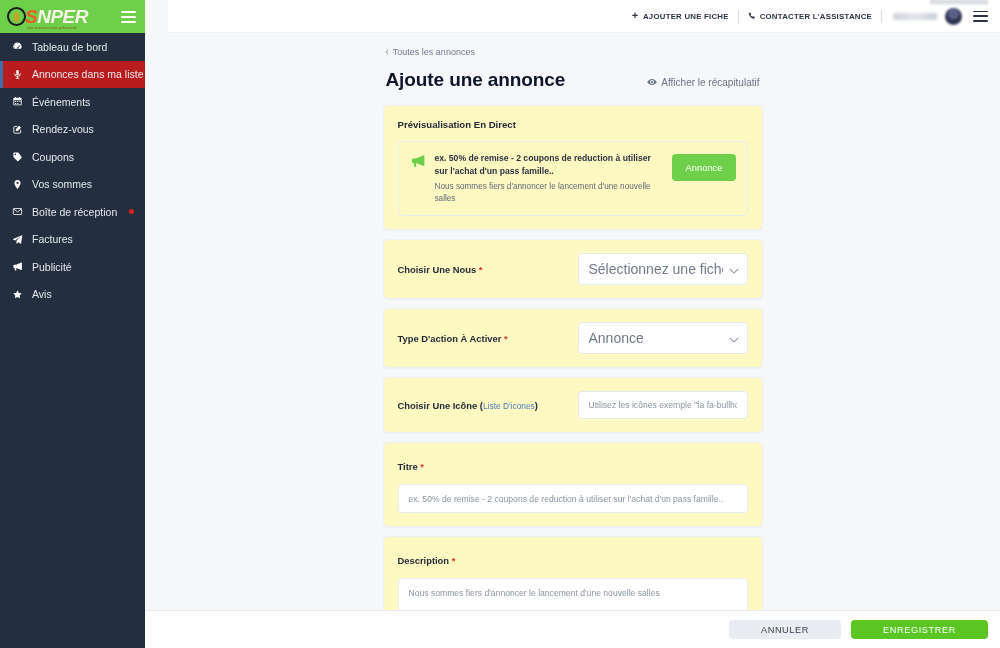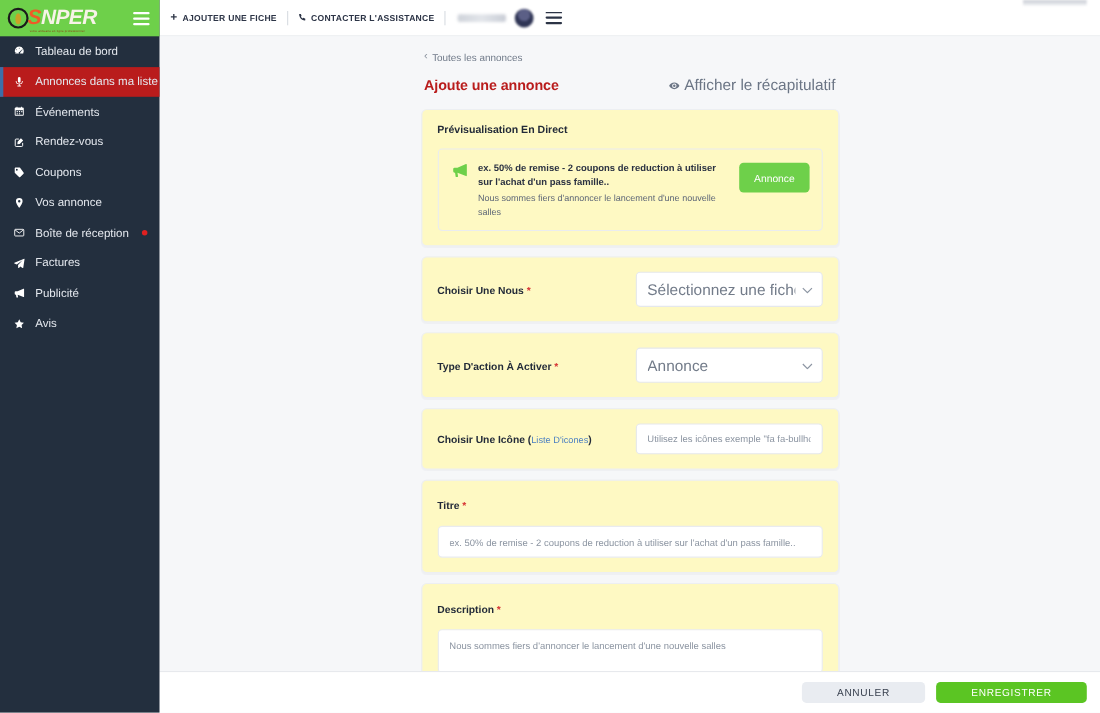--- a/index.html
+++ b/index.html
@@ -160,24 +160,25 @@
     background: #f6f7f9;
   }
 
   .topbar {
     height: 33px;
     flex: 0 0 33px;
     background: #ffffff;
     border-bottom: 1px solid #eceef1;
     display: flex;
     align-items: center;
-    justify-content: flex-start;
+    justify-content: flex-end;
     padding-right: 12px;
     gap: 0;
     position: relative;
+    margin-left: 23px;
   }
 
   .topbar-link {
     display: flex;
     align-items: center;
     gap: 4px;
     font-size: 7.8px;
     font-weight: bold;
     letter-spacing: 0.25px;
     color: #2c3446;
@@ -269,31 +270,31 @@
 
   .page-head {
     display: flex;
     align-items: baseline;
     justify-content: space-between;
     margin-bottom: 14px;
     padding: 0 3px;
   }
 
   .page-title {
-    font-size: 13px;
+    font-size: 19px;
     font-weight: bold;
-    color: #b91c1c;
+    color: #0f172a;
     letter-spacing: -0.1px;
   }
 
   .recap-link {
     display: flex;
     align-items: center;
     gap: 4px;
-    font-size: 14px;
+    font-size: 10px;
     color: #6b7585;
     cursor: pointer;
   }
 
   .card {
     background: #fef9c3;
     border: 1px solid #edeff2;
     border-radius: 5px;
     padding: 13px 14px;
     margin-bottom: 9px;
@@ -543,21 +544,21 @@
         </span>
         <span class="nav-label">Coupons</span>
       </div>
 
       <div class="nav-item">
         <span class="nav-icon">
           <svg width="11" height="11" viewBox="0 0 16 16" fill="currentColor">
               <path d="M8 1.3a4.4 4.4 0 0 0-4.4 4.4c0 3.3 4.4 9 4.4 9s4.4-5.7 4.4-9A4.4 4.4 0 0 0 8 1.3zm0 6a1.6 1.6 0 1 1 0-3.2 1.6 1.6 0 0 1 0 3.2z"></path>
             </svg>
         </span>
-        <span class="nav-label">Vos annonce</span>
+        <span class="nav-label">Vos sommes</span>
       </div>
 
       <div class="nav-item">
         <span class="nav-icon">
           <svg width="11" height="11" viewBox="0 0 16 16" fill="none" stroke="currentColor" stroke-width="1.2">
               <rect x="2" y="3.6" width="12" height="8.8" rx="1"></rect>
               <path d="M2.4 4.3 8 8.6l5.6-4.3"></path>
             </svg>
         </span>
         <span class="nav-label">Boîte de réception</span>

